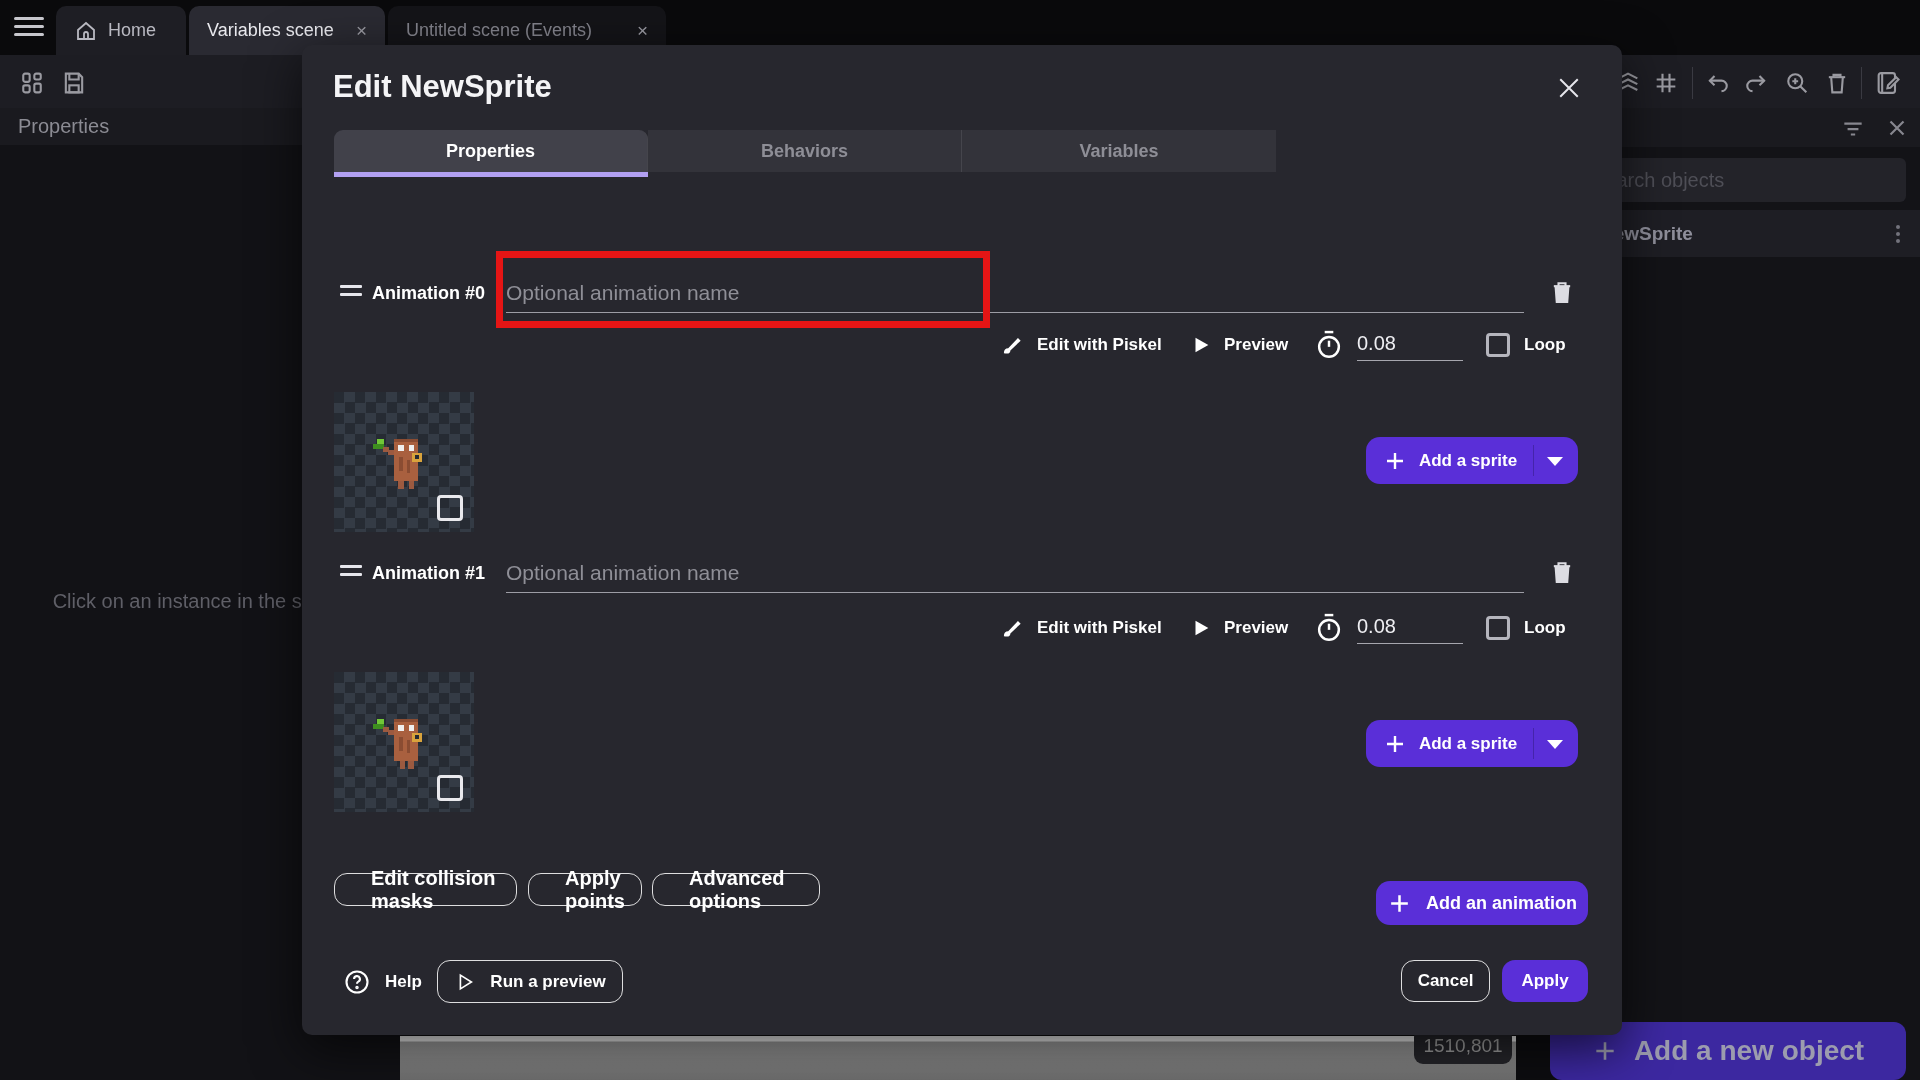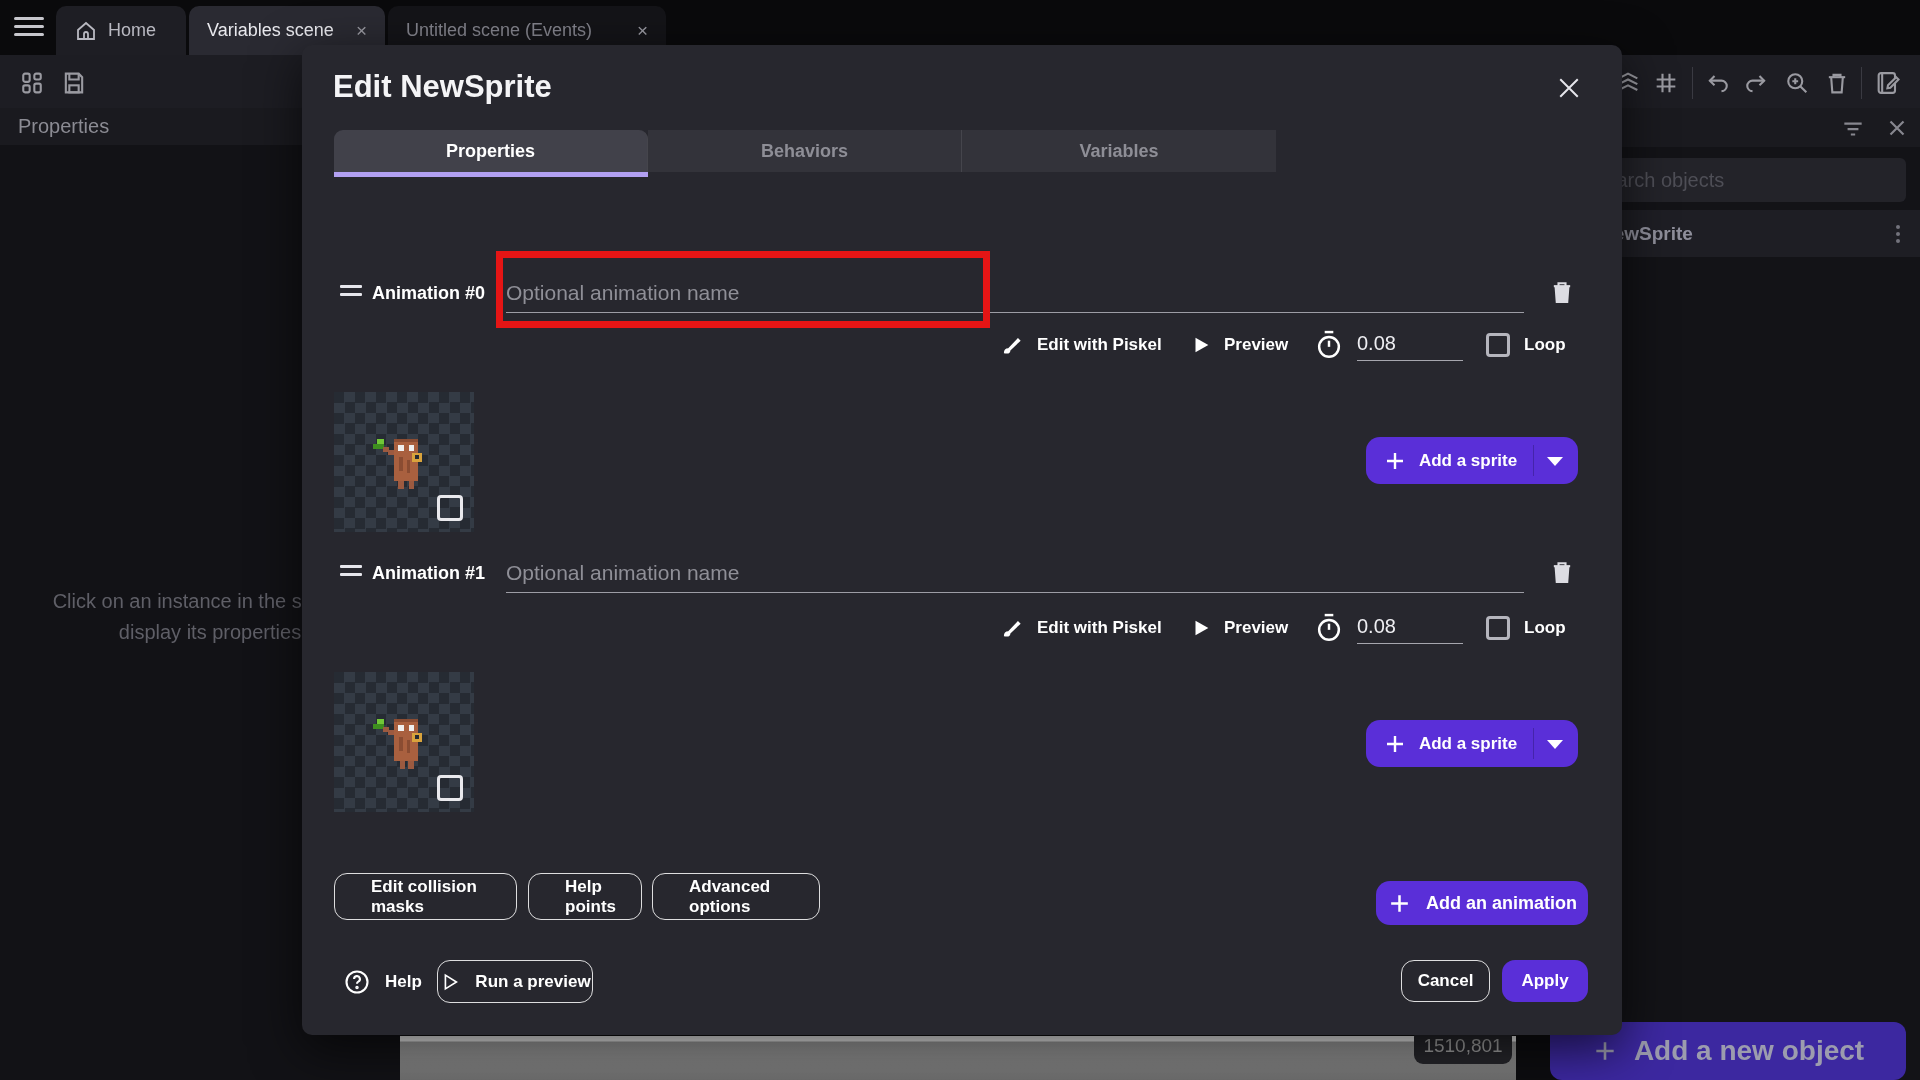--- a/index.html
+++ b/index.html
@@ -104,26 +104,26 @@
                 display:flex; align-items:center; justify-content:center; cursor:pointer; }
   .add-sprite { left:1064px; width:212px; height:47px; font-size:17px; padding-right:44px; gap:12px; }
   .split-sep { position:absolute; right:44px; top:8px; width:1px; height:31px; background:#4524ab; }
   .split-arrow { position:absolute; right:15px; top:20px; width:0; height:0;
                  border-left:8px solid transparent; border-right:8px solid transparent;
                  border-top:9px solid #ffffff; }
 
   .btn-outline { border:1px solid #dededf; border-radius:13px; color:#ffffff; font-weight:bold;
                  display:flex; align-items:center; justify-content:center; background:transparent;
                  cursor:pointer; }
-  .foot-btn { top:828px; height:47px; font-size:17px;padding-left:36px; }
+  .foot-btn { top:828px; height:33px; font-size:20px;padding-left:36px; }
   .add-anim { left:1074px; top:836px; width:212px; height:44px; font-size:18px; gap:14px; }
 
   .help-wrap { left:41px; top:916px; height:42px; display:flex; align-items:center; gap:14px;
                color:#ffffff; font-size:17px; font-weight:bold; }
-  .run-preview { left:135px; top:915px; width:156px; height:43px; font-size:17px; gap:14px; }
+  .run-preview { left:135px; top:915px; width:186px; height:43px; font-size:17px; gap:14px; }
   .cancel-btn { left:1099px; top:915px; width:89px; height:42px; font-size:17px; }
   .apply-btn { left:1200px; top:915px; width:86px; height:42px; font-size:17px; border-radius:13px; }
 
   
   .annotation { left:496px; top:251px; width:494px; height:77px; border:7px solid #e51515; z-index:50; }
 
   svg { display:block; }
 </style>
 </head>
 <body>
@@ -219,21 +219,20 @@
         <path d="M7 3.5 v17"></path>
       <path d="M12 14 L19 7 L21 9 L14 16 L11.5 16.5 Z" fill="#1d1d23"></path>
     </svg>
   </div>
 </div>
 
 <div class="abs left-panel">
   <div class="abs panel-header">Properties</div>
   <div class="abs empty-msg">
     <div>Click on an instance in the scene to</div>
-    <div>display its properties</div>
   </div>
 </div>
 
 <div class="abs right-panel">
   <div class="abs right-header">
     <div class="rhicon" style="left:280px">
       <svg width="26" height="26" viewBox="0 0 24 24" fill="none" stroke="currentColor" stroke-width="2">
         <path d="M4 8 H20 M7 13 H17 M10 18 H14"></path>
       </svg>
     </div>
@@ -416,21 +415,21 @@
   <div class="abs btn-purple add-sprite" style="top:675px">
     <svg width="24" height="24" viewBox="0 0 24 24" fill="none" stroke="#ffffff" stroke-width="2.4">
       <path d="M12 4 V20 M4 12 H20"></path>
     </svg>
     <span>Add a sprite</span>
     <div class="split-sep"></div>
     <div class="split-arrow"></div>
   </div>
 
   <div class="abs btn-outline foot-btn" style="left:32px;width:183px">Edit collision masks</div>
-  <div class="abs btn-outline foot-btn" style="left:226px;width:114px">Help points</div>
+  <div class="abs btn-outline foot-btn" style="left:226px;width:114px">Apply points</div>
   <div class="abs btn-outline foot-btn" style="left:350px;width:168px">Advanced options</div>
 
   <div class="abs btn-purple add-anim">
     <svg width="25" height="25" viewBox="0 0 24 24" fill="none" stroke="#ffffff" stroke-width="2.4">
       <path d="M12 4 V20 M4 12 H20"></path>
     </svg>
     <span>Add an animation</span>
   </div>
 
   <div class="abs help-wrap">

